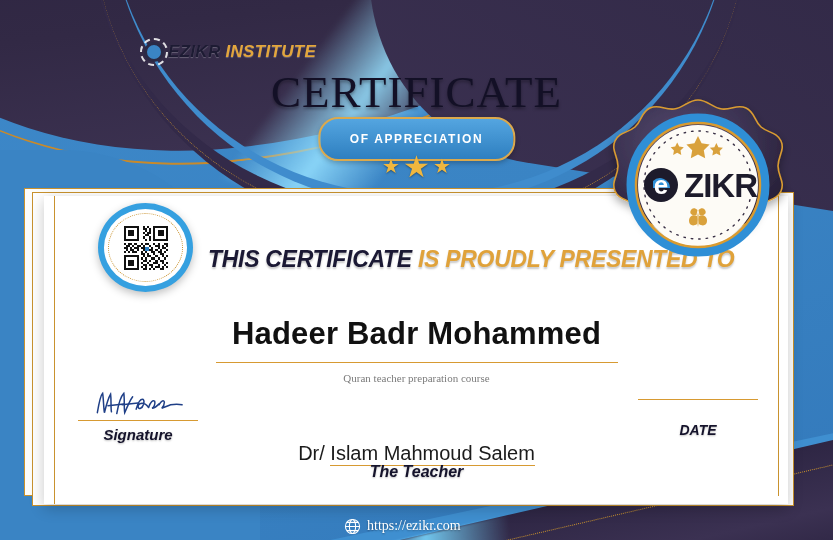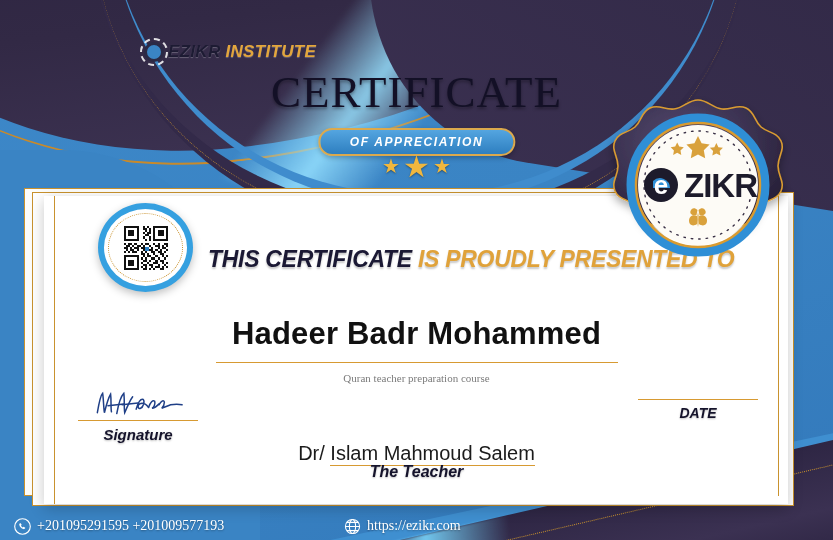--- a/index.html
+++ b/index.html
@@ -138,26 +138,25 @@
   }
   .brand-name .gold{color:#e3a63c;}
 
   .title{
     position:absolute;left:0;top:66px;width:833px;text-align:center;
     font-family:"Liberation Serif", serif;
     font-size:45px;letter-spacing:1px;color:#131026;
     text-shadow:0 2px 3px rgba(0,0,0,.35);
   }
   .subtitle-pill{
-    position:absolute;left:50%;top:128px;transform:translateX(-50%);
-    padding:5px 30px;border:2px solid #dba94d;border-radius:20px;
+    position:absolute;left:50%;top:117px;transform:translateX(-50%);
+    padding:13px 30px;border:2px solid #dba94d;border-radius:20px;
     background:linear-gradient(180deg,#54a5e0 0%,#2e7fc0 100%);
     color:#ffffff;font-size:12px;font-weight:bold;letter-spacing:1.6px;
     box-shadow:0 2px 5px rgba(0,0,0,.25);
-    font-style:italic;
   }
 
   .stars-top{
     position:absolute;left:0;top:152px;width:833px;text-align:center;
     line-height:1;
   }
   .stars-top .s{color:#f0b73e;text-shadow:0 1px 2px rgba(0,0,0,.4);}
   .stars-top .s1{font-size:20px;}
   .stars-top .s2{font-size:30px;margin:0 3px;vertical-align:-4px;}
   .stars-top .s3{font-size:20px;}
@@ -210,21 +209,21 @@
     text-shadow:0 1px 2px rgba(0,0,0,.25);
   }
 
   
   .date-block{position:absolute;left:638px;top:396px;width:120px;text-align:center;}
   .date-value{
     font-family:"Liberation Serif", serif;font-size:14px;color:#2a2a2a;letter-spacing:.4px;
   }
   .date-rule{margin-top:3px;border-top:1.5px solid #d79a32;}
   .date-label{
-    margin-top:5px;font-size:14px;font-style:italic;font-weight:bold;color:#15132b;
+    margin-top:22px;font-size:14px;font-style:italic;font-weight:bold;color:#15132b;
     text-shadow:0 1px 2px rgba(0,0,0,.25);
   }
 
   
   .teacher{
     position:absolute;left:0;top:442px;width:833px;text-align:center;
     font-size:20px;color:#1b1b1b;
   }
   .teacher u{text-decoration:none;border-bottom:1.5px solid #d79a32;padding-bottom:1px;}
   .teacher-role{
@@ -476,27 +475,20 @@
         <path d="M100 116 c-1 5 -1 10 0 15 c1-5 1-10 0-15z"></path>
         <path d="M99 120 c-5-2 -8 1 -8 5 c0 4 4 6 8 3z"></path>
         <path d="M101 120 c5-2 8 1 8 5 c0 4-4 6-8 3z"></path>
         <path d="M99.5 114 c-3-3 -6-2 -7 1 c-1 3 2 5 6 4z"></path>
         <path d="M100.5 114 c3-3 6-2 7 1 c1 3-2 5-6 4z"></path>
       </g>
     </svg>
   </div>
 
   <div class="footer">
-    <div class="f-item f-phone">
-      <svg class="f-ico" viewBox="0 0 24 24">
-        <circle cx="12" cy="12" r="11" fill="none" stroke="#fff" stroke-width="1.6"></circle>
-        <path fill="#fff" d="M8.6 7.4c.4-.2.9-.1 1.1.3l.9 1.6c.2.3.1.7-.2.9l-.6.5c.5 1.2 1.5 2.2 2.7 2.7l.5-.6c.2-.3.6-.4.9-.2l1.6.9c.4.2.5.7.3 1.1-.5.9-1.6 1.4-2.6 1.1-2.8-.8-4.9-2.9-5.7-5.7-.3-1 .2-2.1 1.1-2.6z"></path>
-      </svg>
-      <span>+201095291595  +201009577193</span>
-    </div>
 
     <div class="f-item f-web">
       <svg class="f-ico" viewBox="0 0 24 24">
         <g fill="none" stroke="#fff" stroke-width="1.5">
           <circle cx="12" cy="12" r="10"></circle>
           <ellipse cx="12" cy="12" rx="4.4" ry="10"></ellipse>
           <path d="M2.4 12h19.2M4 6.2h16M4 17.8h16"></path>
         </g>
       </svg>
       <span>https://ezikr.com</span>

